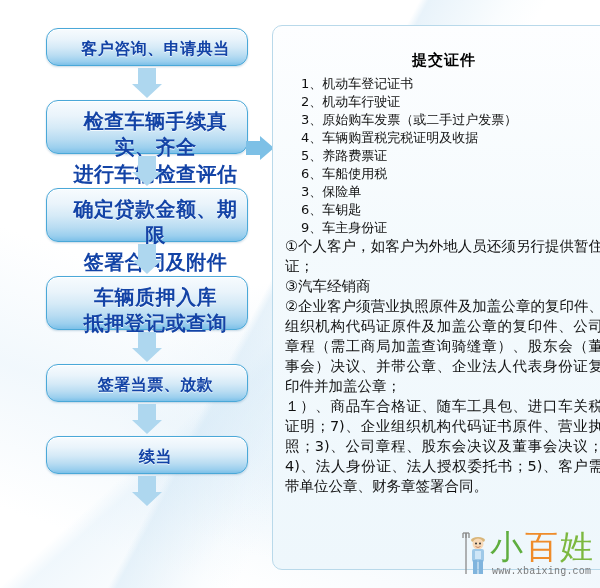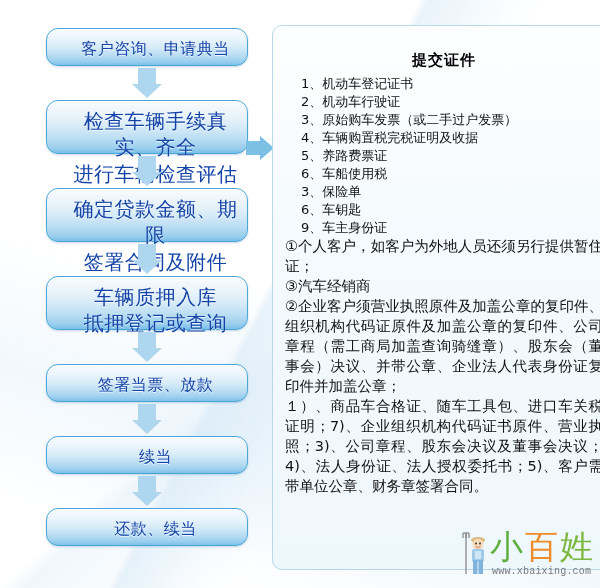--- a/index.html
+++ b/index.html
@@ -44,21 +44,21 @@
     background: linear-gradient(to bottom,
         #f7fbfe 0%,
         #eaf4fb 28%,
         #d5eaf7 52%,
         #b8dcf2 74%,
         #9bcfee 90%,
         #7cc0e8 100%);
     box-shadow: 0 1px 2px rgba(60,120,160,0.28),
                 inset 0 1px 0 rgba(255,255,255,0.95);
     color: #1343a6;
-    font-weight: normal;
+    font-weight: bold;
     text-align: center;
     line-height: 1.32;
     letter-spacing: 0.5px;
     text-shadow: 0 1px 0 rgba(255,255,255,0.75);
     padding-left: 17px;
   }
   .flow-box .lbl {
     display: block;
     white-space: pre-line;
   }
@@ -261,23 +261,20 @@
 
     <div class="flow-box one-line">
       <span class="lbl">续当</span>
     </div>
 
     <div class="arrow-down">
       <div class="shaft"></div>
       <div class="head"></div>
     </div>
 
-    <div class="flow-box one-line">
-      <span class="lbl">还款、续当</span>
-    </div>
 
   </div>
 
   <div class="arrow-right">
     <div class="shaft"></div>
     <div class="head"></div>
   </div>
 
   <div class="doc-panel">
     <div class="doc-title">提交证件</div>

